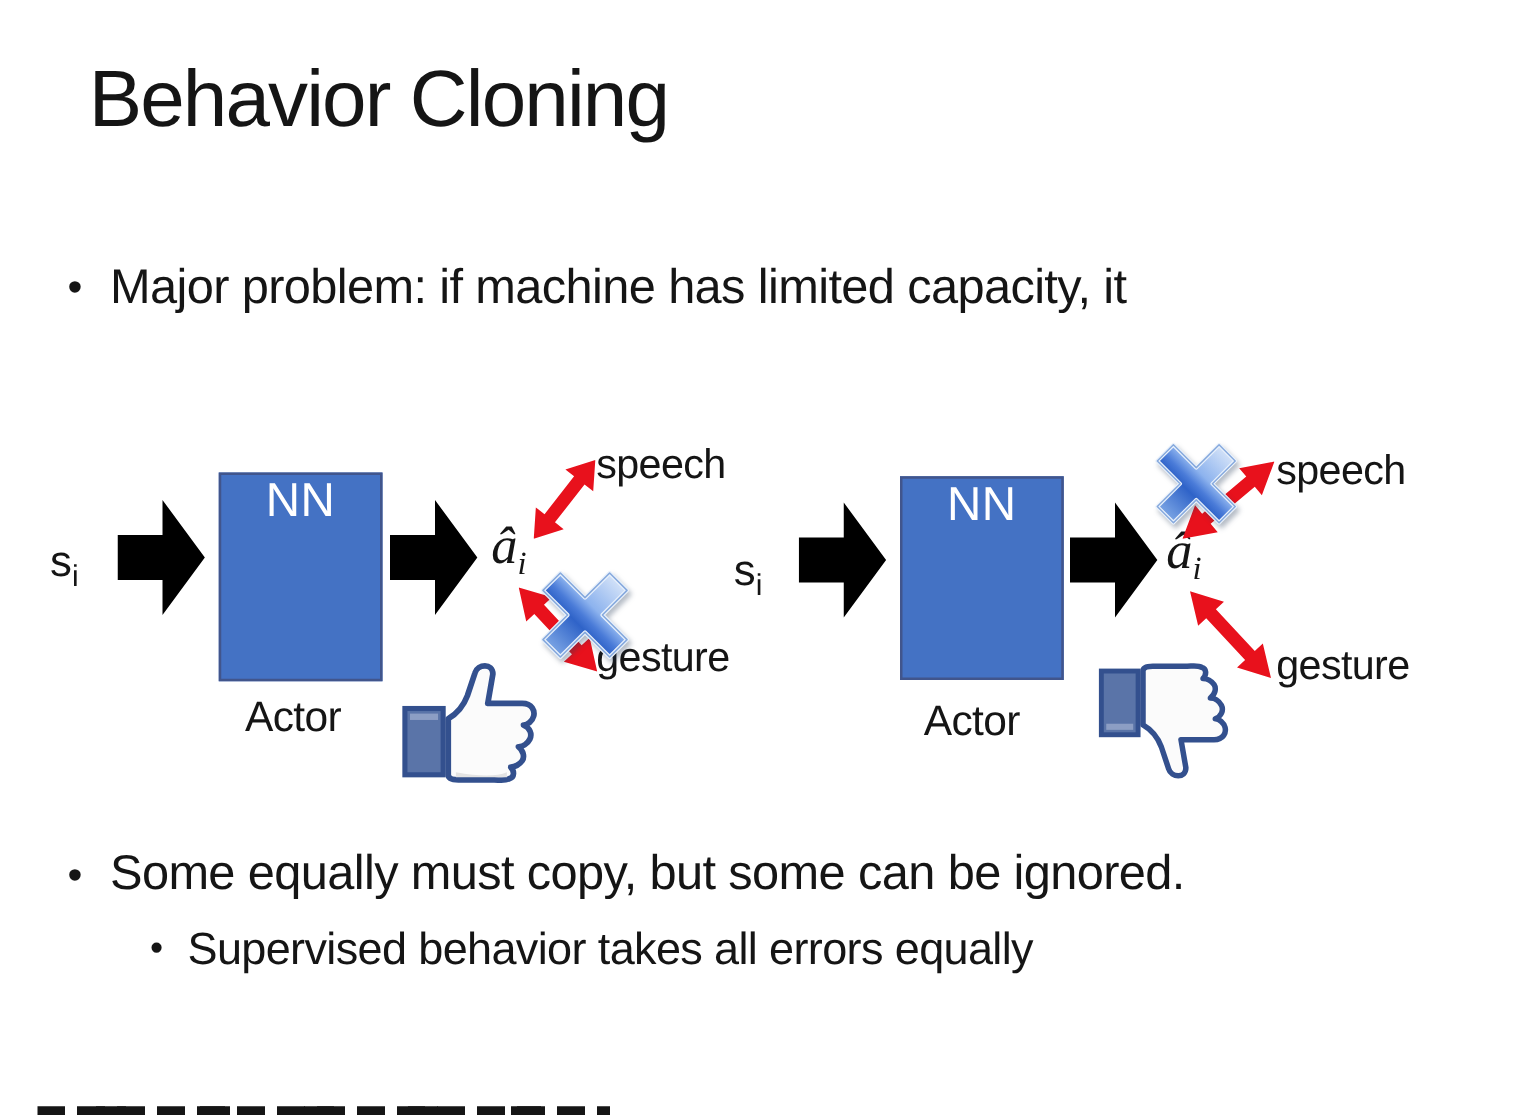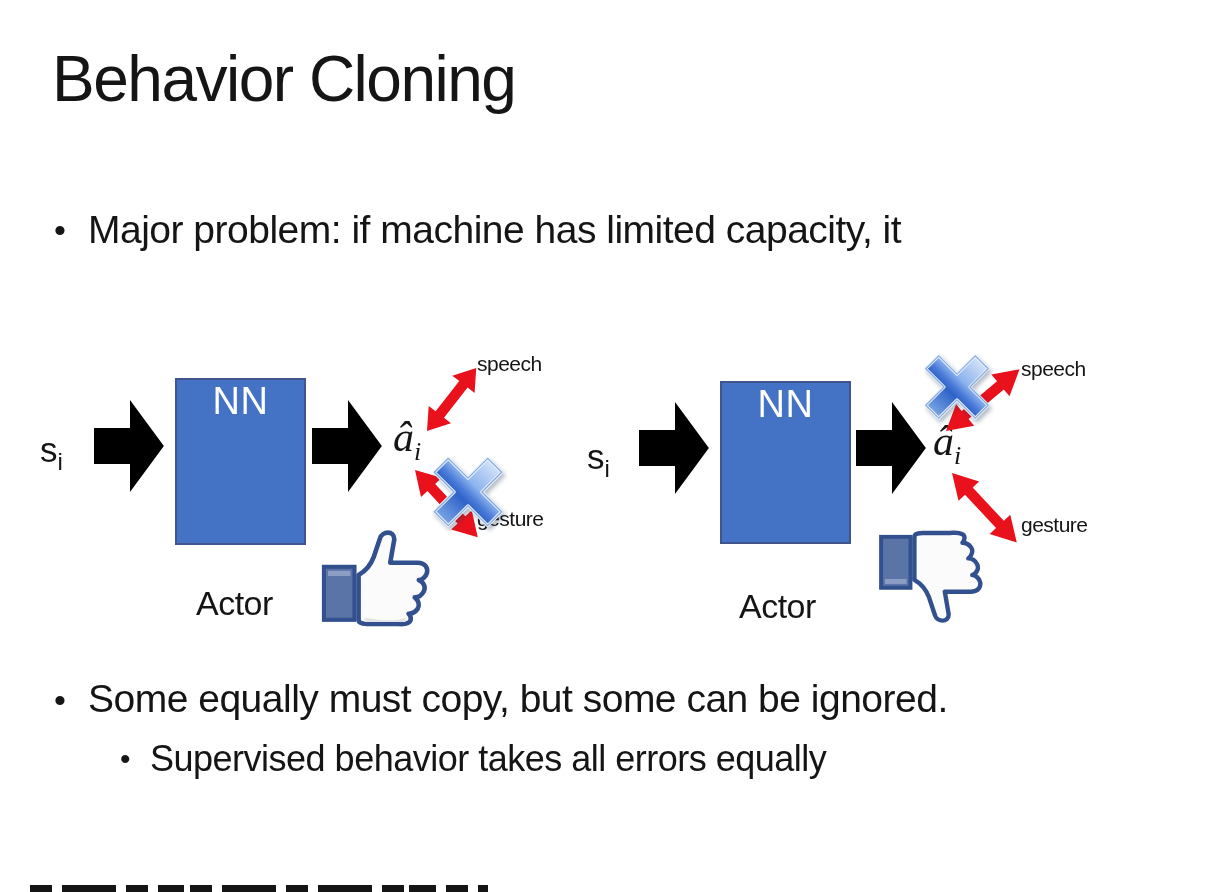--- a/index.html
+++ b/index.html
@@ -2,37 +2,37 @@
 <html style="--background: #ffffff; --text: #151515; --nn_box: #4472c4; --nn_box_border: #41558c; --arrow_black: #000000; --arrow_red: #e8111c; --cross_blue_light: #c9dcf6; --cross_blue_mid: #6f9ee6; --cross_blue_dark: #2f63c8; --thumb_outline: #33508e; --thumb_cuff: #5a74a8; --thumb_hand: #fbfbfb;"><head>
 <meta charset="utf-8">
 <style>
   html,body{margin:0;padding:0;background:#fff;}
   .slide{
     position:relative;width:1210px;height:892px;overflow:hidden;
     background:var(--background,#fff);color:var(--text,#151515);
     font-family:"Liberation Sans",sans-serif;
   }
   .abs{position:absolute;}
-  .title{left:52px;top:42px;font-size:64px;letter-spacing:-1.5px;font-weight:400;}
+  .title{left:71px;top:42px;font-size:64px;letter-spacing:-1.5px;font-weight:400;}
   .bullet-row{display:flex;align-items:flex-start;}
   .bullet-marker{flex:0 0 34px;font-size:34px;line-height:52px;}
   .b1{left:54px;top:204px;font-size:39px;line-height:52px;width:1030px;letter-spacing:-0.5px;}
   .b2{left:54px;top:674px;font-size:39px;line-height:50px;width:1080px;letter-spacing:-0.5px;}
   .bsub{left:120px;top:736px;font-size:36px;line-height:46px;width:980px;letter-spacing:-0.5px;}
   .bsub .bullet-marker{flex-basis:30px;font-size:30px;line-height:46px;}
   .si{font-size:35px;}
   .si sub{font-size:24px;}
   .ai{font-family:Liberation Serif, serif;font-style:italic;font-size:42px;line-height:1;}
   .ai sub{font-size:26px;}
   .nn-box{display:flex;align-items:flex-start;justify-content:center;
     background:var(--nn_box,#4472c4);border:2px solid var(--nn_box_border,#41558c);
     box-sizing:border-box;}
   .nn-label{color:#fff;font-size:38px;letter-spacing:0.5px;}
-  .actor{font-size:34px;letter-spacing:-0.5px;margin-top:29px;}
-  .branch-label{font-size:21px;letter-spacing:-0.5px;}
+  .actor{font-size:34px;letter-spacing:-0.5px;}
+  .branch-label{font-size:33px;letter-spacing:-0.5px;}
   .blockarrow{z-index:1;}
   .redarrow{z-index:1;transform-origin:0 50%;height:30px;}
   .redarrow svg{display:block;width:100%;height:100%;}
   .xicon{z-index:3;filter:drop-shadow(2px 3px 2px rgba(40,60,90,.35));}
   .thumb{z-index:2;}
   .flipv{transform:scaleY(-1);}
   .cutoff-bar{
     left:30px;top:885px;width:458px;height:7px;
     background-image:
       repeating-linear-gradient(90deg,#151515 0 22px,transparent 22px 32px),

